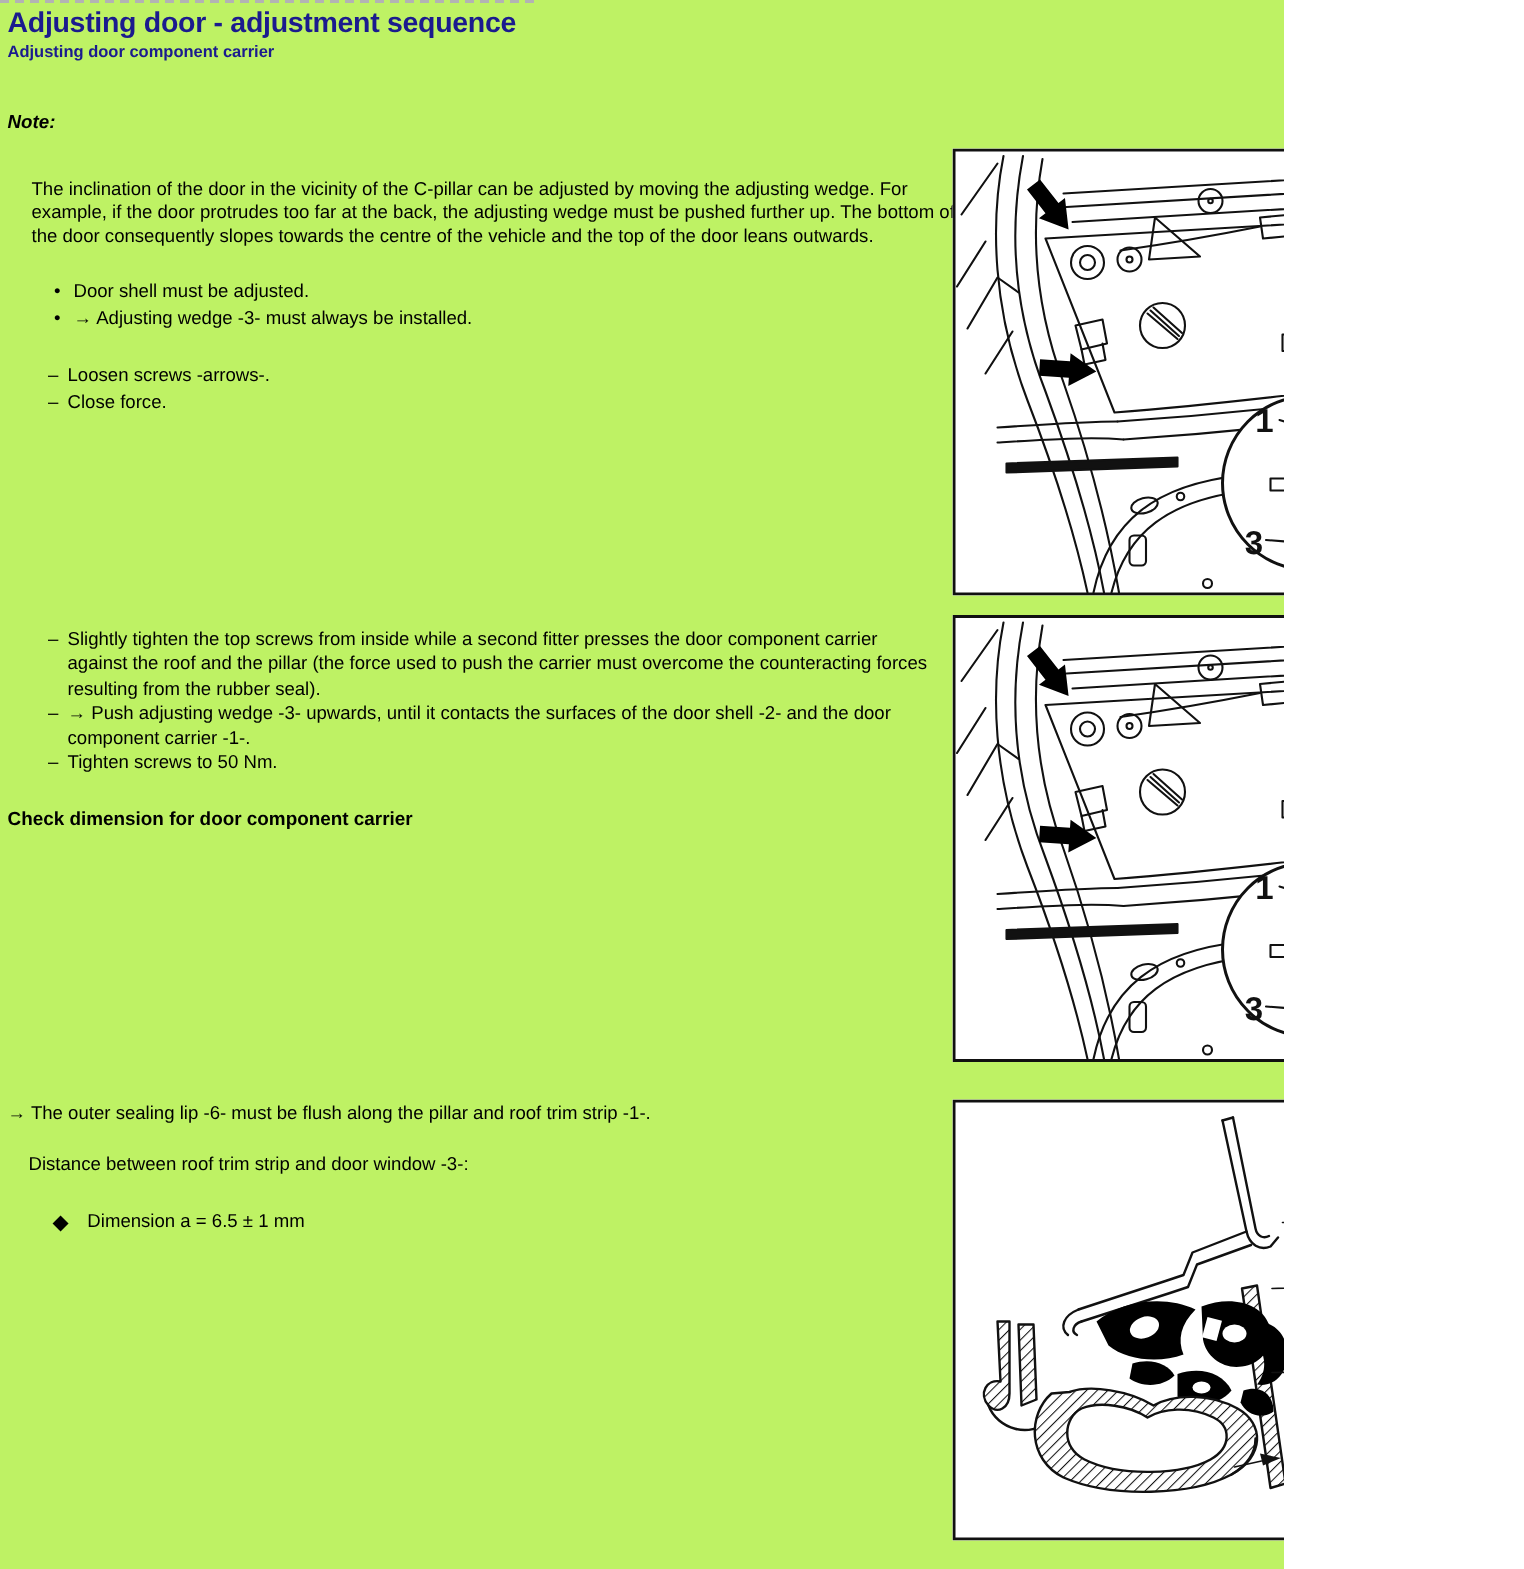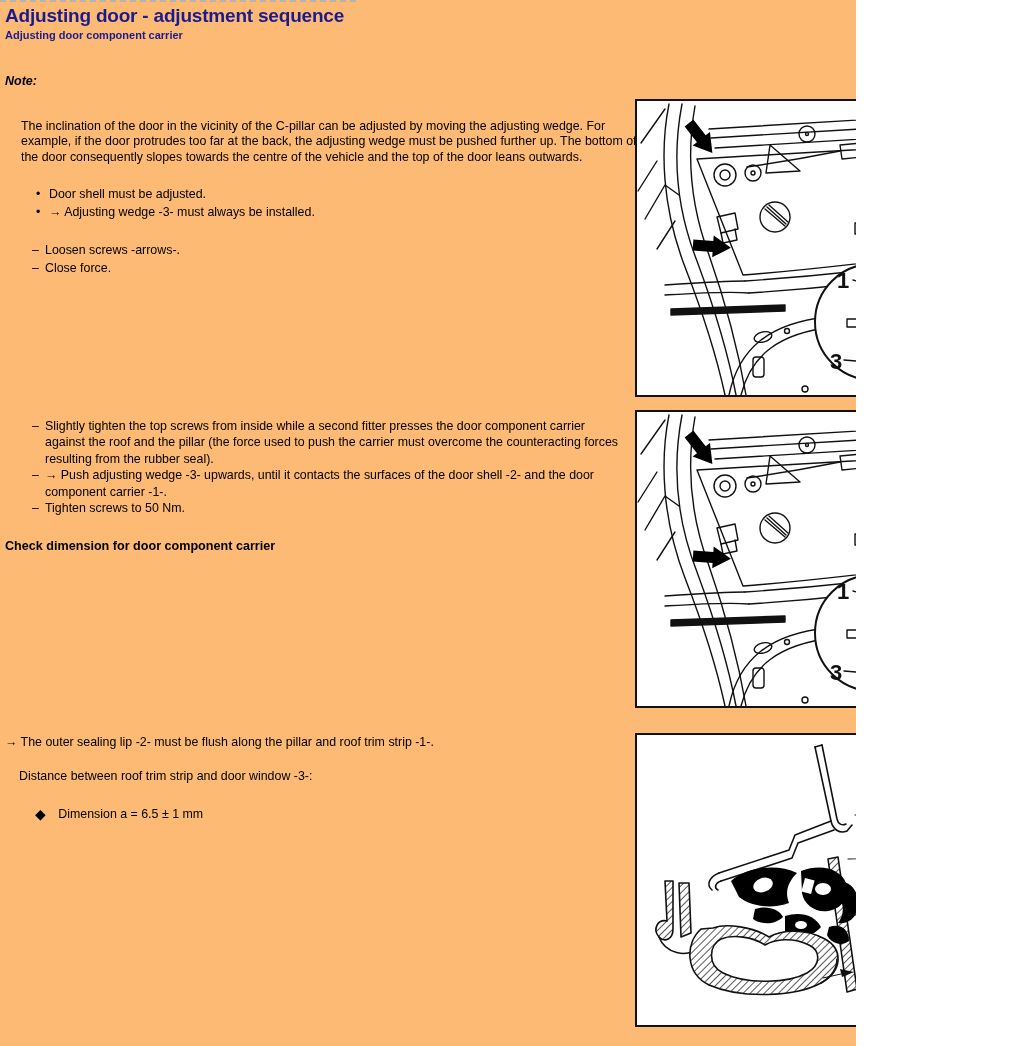--- a/index.html
+++ b/index.html
@@ -1,17 +1,17 @@
 <!DOCTYPE html>
 <html><head>
 <meta charset="utf-8">
 <style>
   html,body{margin:0;padding:0;background:#fff;}
   .page{
-    position:relative;width:856px;height:1046px;background:#fdba74;
+    position:relative;width:856px;height:1046px;background:#bef264;
     font-family:"Liberation Sans",sans-serif;color:#000;overflow:hidden;
   }
   .torn-edge{position:absolute;left:0;top:0;width:356px;height:0;border-top:2px dashed #b3b3b3;}
   .h1{position:absolute;left:5px;top:5px;margin:0;font-size:19px;font-weight:bold;color:#1b1b8e;letter-spacing:-0.2px;}
   .h2{position:absolute;left:5px;top:29px;margin:0;font-size:11px;font-weight:bold;color:#1b1b8e;}
   .note-label{position:absolute;left:5px;top:74px;margin:0;font-size:12.5px;font-weight:bold;font-style:italic;}
   .lead{position:absolute;left:5px;top:103px;width:634px;margin:16px;font-size:12.4px;line-height:15.3px;}
   ul.plain{margin:0;padding:0;list-style:none;position:absolute;}
   ul.plain li{position:relative;padding-left:13px;font-size:12.4px;}
   ul.plain li .mk{position:absolute;left:0;top:0;}
@@ -80,21 +80,21 @@
       <span>→ Push adjusting wedge -3- upwards, until it contacts the surfaces of the door shell -2- and the door component carrier -1-.</span>
     </li>
     <li>
       <span class="mk">–</span>
       <span>Tighten screws to 50 Nm.</span>
     </li>
   </ul>
 
   <p class="check-heading">Check dimension for door component carrier</p>
 
-  <p class="sealing">→ The outer sealing lip -2- must be flush along the pillar and roof trim strip -1-.</p>
+  <p class="sealing">→ The outer sealing lip -6- must be flush along the pillar and roof trim strip -1-.</p>
   <p class="distance">Distance between roof trim strip and door window -3-:</p>
   <p class="dimension">
     <span class="dia">◆</span>
     <span>Dimension a = 6.5 ± 1 mm</span>
   </p>
 
   <svg class="defs-holder" aria-hidden="true">
     <defs>
       <pattern id="hatch6" patternUnits="userSpaceOnUse" width="5" height="5" patternTransform="rotate(45)">
         <rect width="5" height="5" fill="#fff"></rect>

